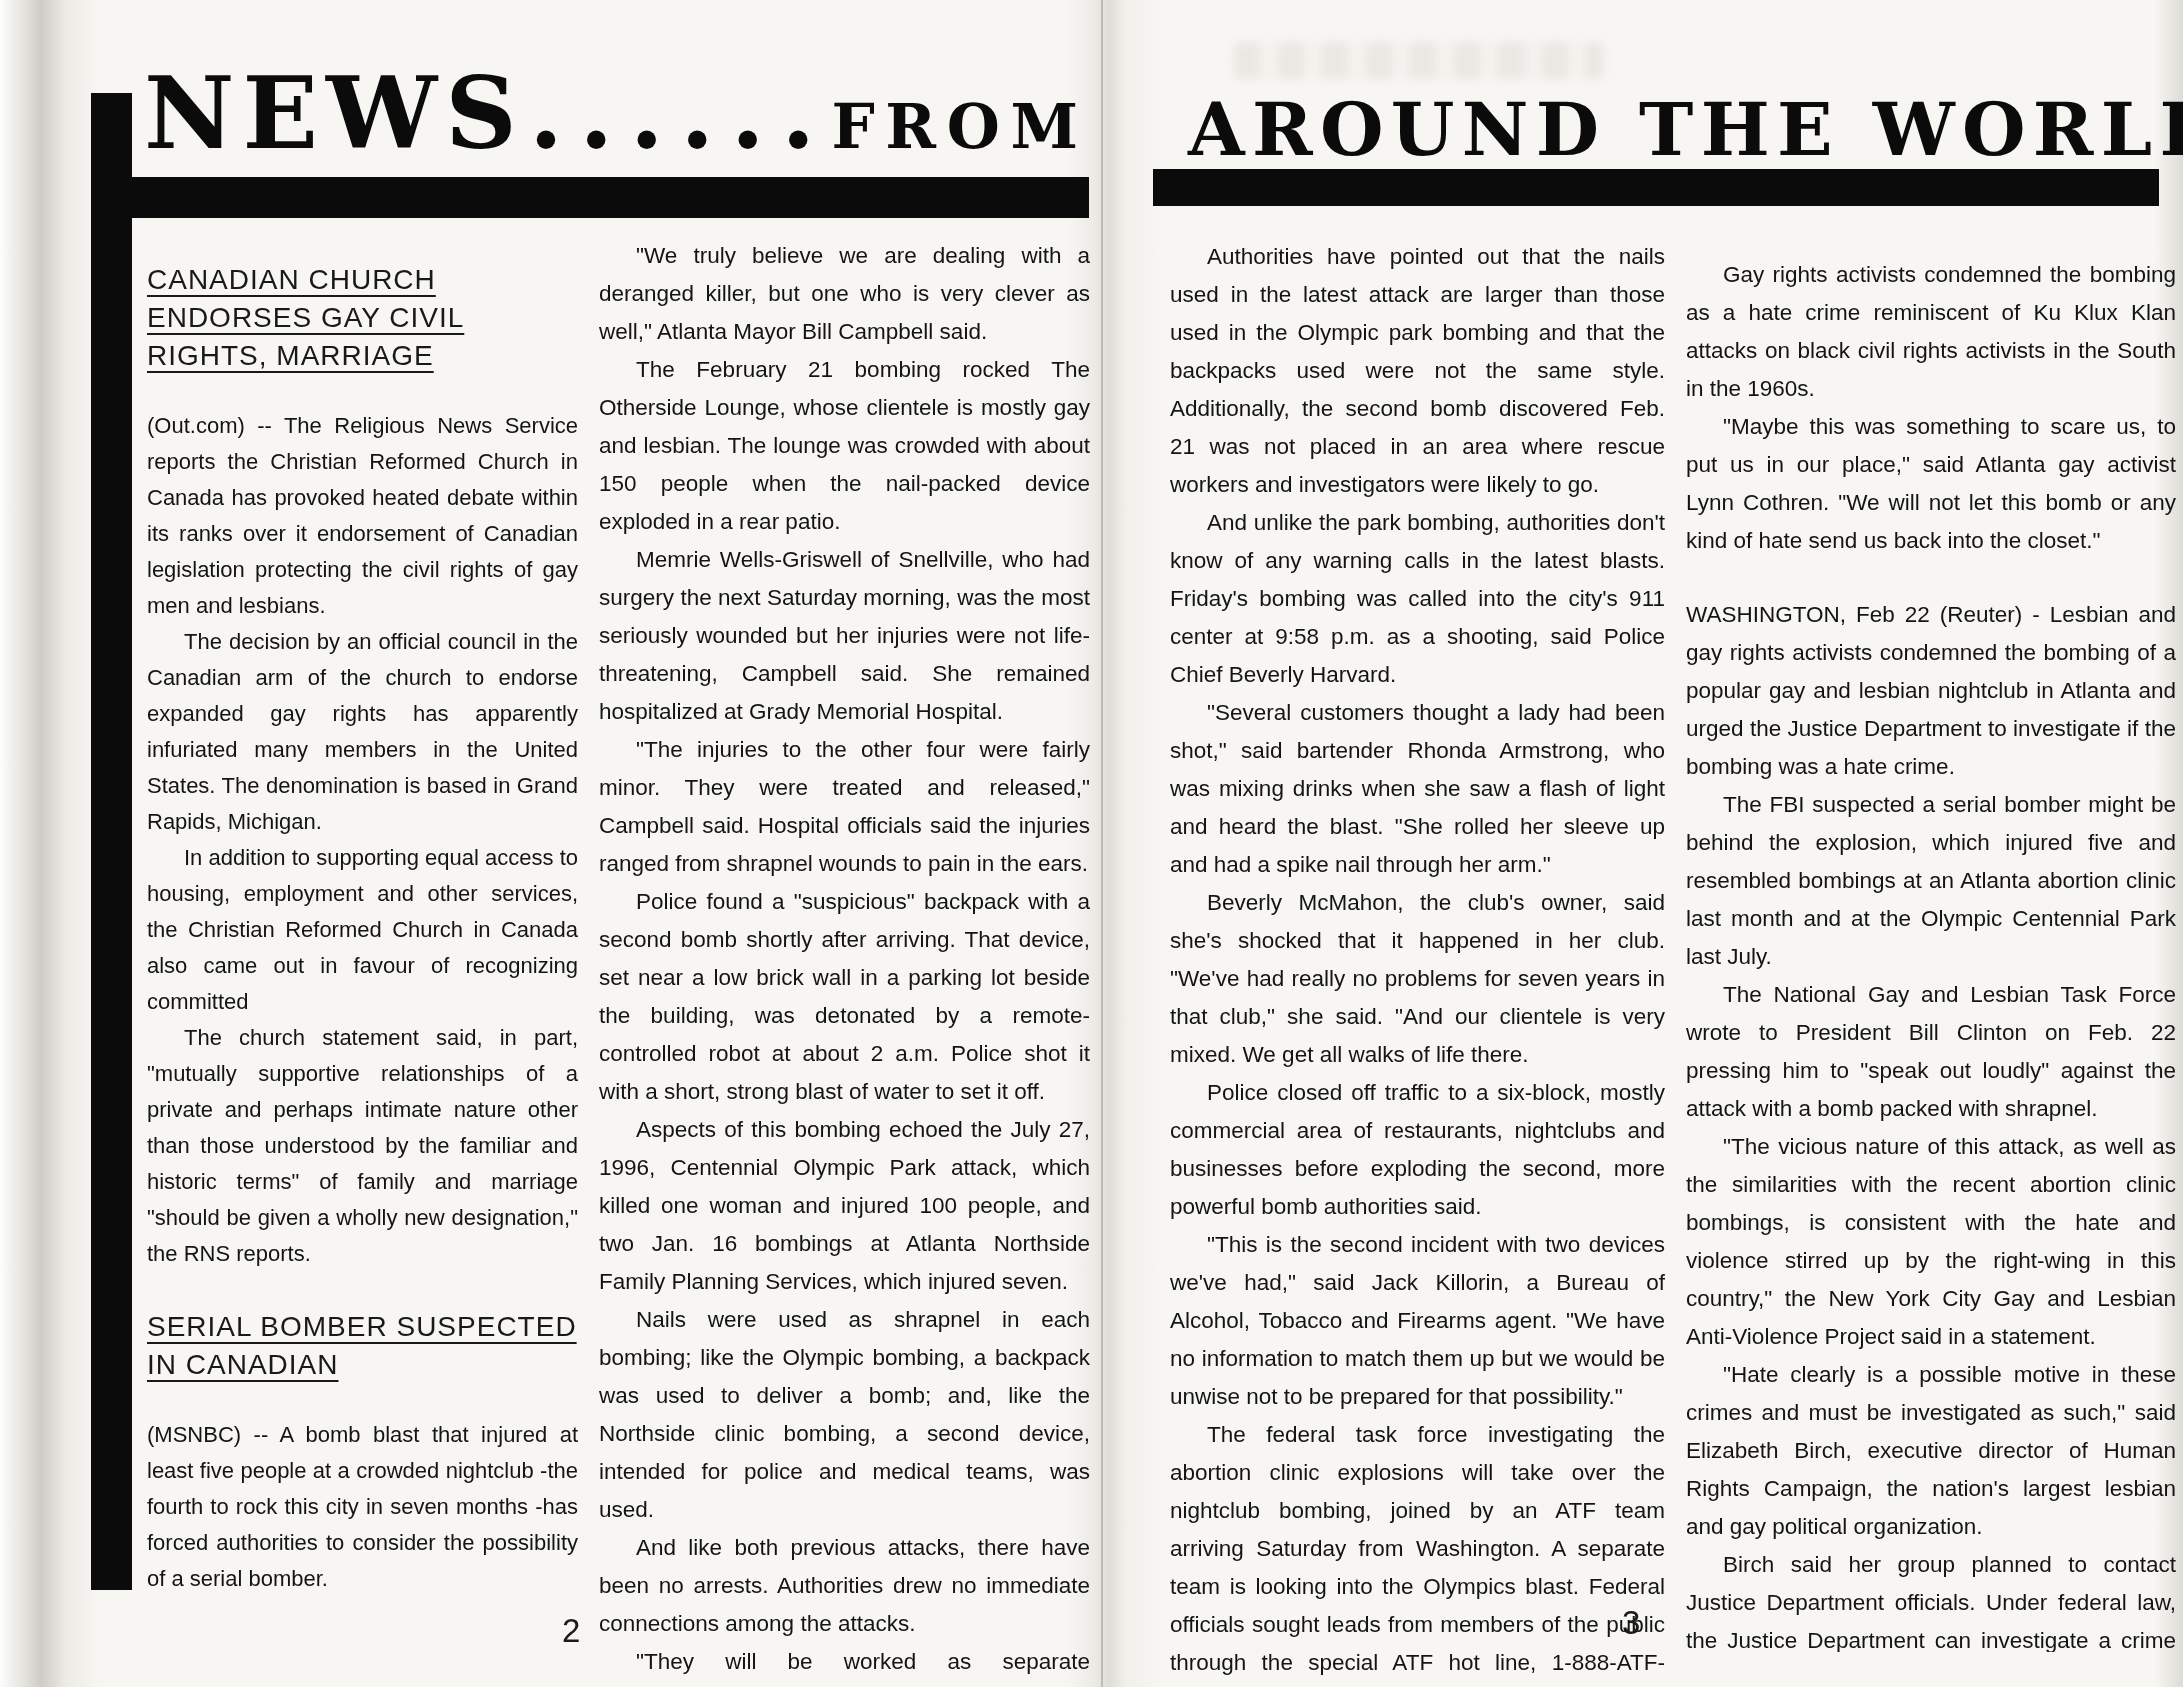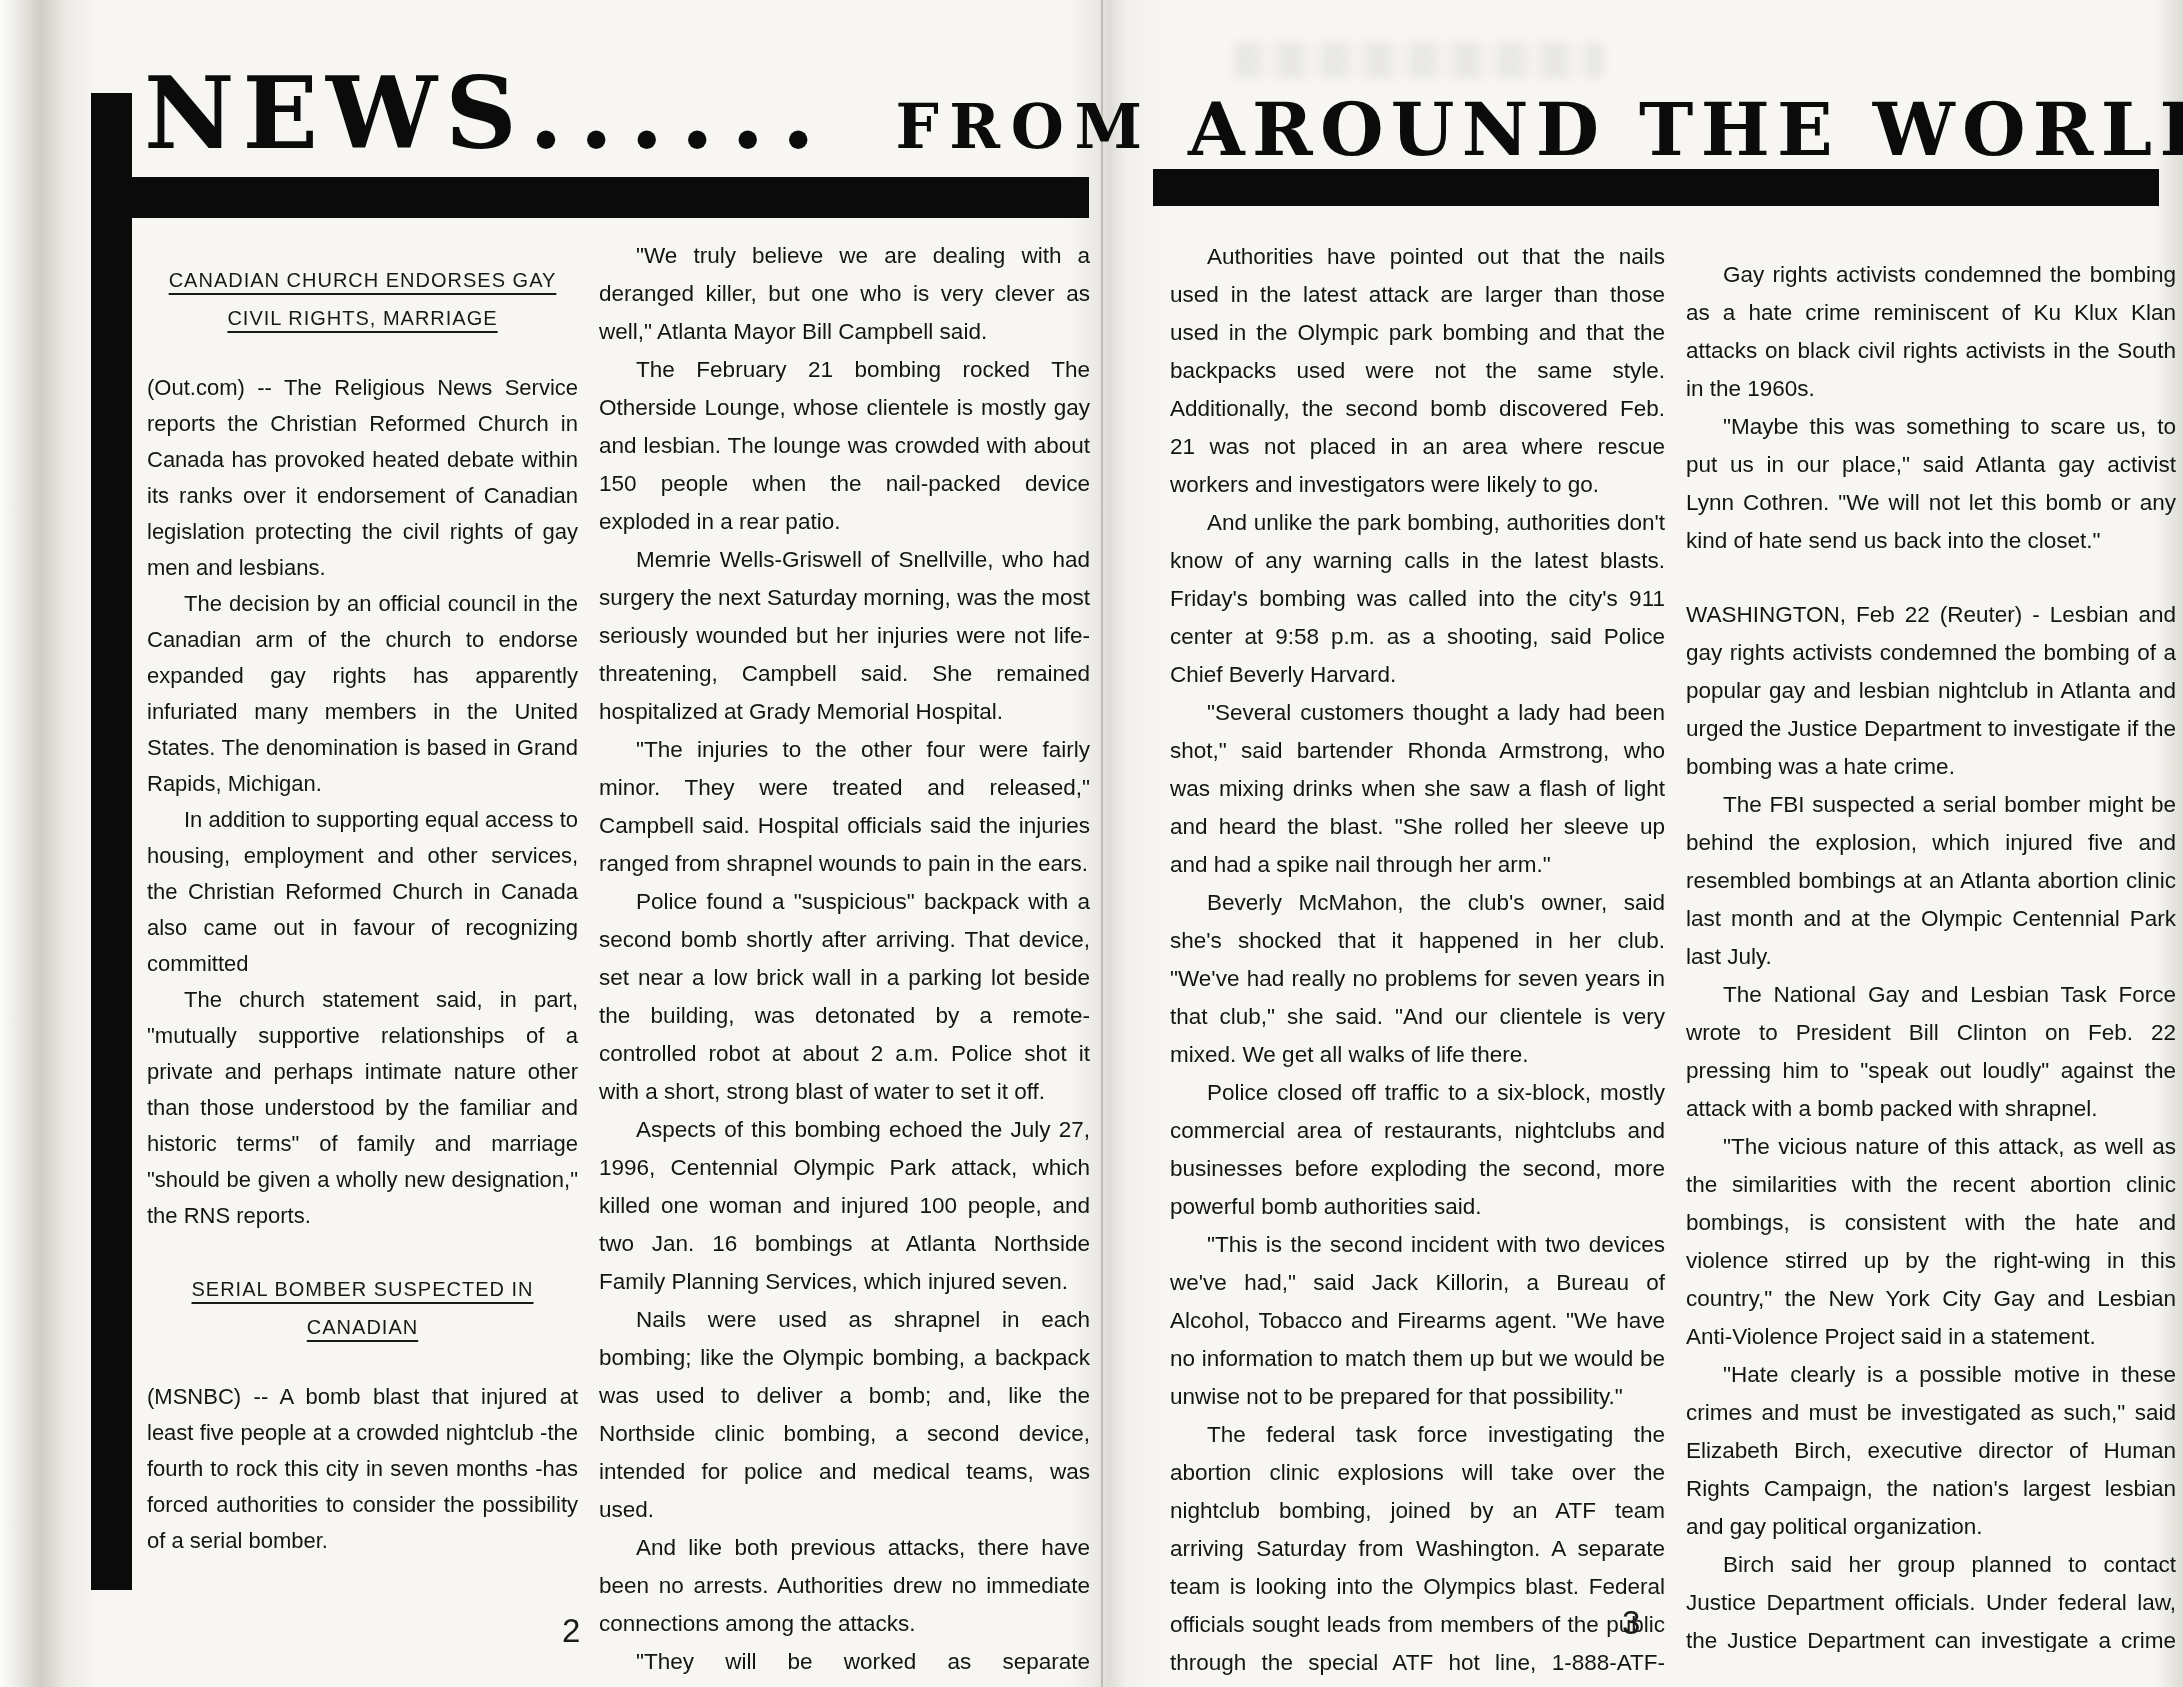--- a/index.html
+++ b/index.html
@@ -35,37 +35,37 @@
   .rule-vertical{left:91px;top:93px;width:41px;height:1497px;}
   .rule-left{left:130px;top:177px;width:959px;height:41px;}
   .rule-right{left:1153px;top:169px;width:1006px;height:37px;}
   .masthead-left{
     position:absolute;left:144px;top:64px;display:flex;align-items:baseline;
     font-family:"DejaVu Serif","Liberation Serif",serif;font-weight:bold;color:#0b0b0b;
     line-height:1;white-space:nowrap;
   }
   .masthead-left .word{font-size:99px;letter-spacing:8px;text-align:right;}
   .masthead-left .dots{font-size:99px;letter-spacing:16px;margin-left:4px;}
-  .masthead-left .from{font-size:61px;letter-spacing:10.6px;margin-left:64px;}
+  .masthead-left .from{font-size:61px;letter-spacing:10.6px;}
   .masthead-right{
     position:absolute;left:1188px;top:93px;
     font-family:"DejaVu Serif","Liberation Serif",serif;font-weight:bold;color:#0b0b0b;
     font-size:73px;line-height:1;letter-spacing:7.3px;white-space:nowrap;
   }
   
   .col{position:absolute;text-align:justify;color:#141414;}
   .col p{margin:0;text-indent:37px;}
   .col p.flush{text-indent:0;}
   #col1{left:147px;top:261px;width:431px;font-size:22px;line-height:36px;}
   #col2{left:599px;top:237px;width:491px;font-size:22.5px;line-height:38px;}
   #col3{left:1170px;top:238px;width:495px;font-size:22.5px;line-height:38px;}
   #col4{left:1686px;top:241px;width:490px;height:1396px;overflow:hidden;font-size:22.5px;line-height:38px;margin-top:15px;}
   .article-heading{
-    text-align:center;text-indent:0 !important;
-    font-size:20px;line-height:38px;letter-spacing:1px;color:#191919;
+    text-align:left;text-indent:0 !important;
+    font-size:28px;line-height:38px;letter-spacing:1px;color:#191919;
     text-decoration:underline;text-decoration-thickness:2px;text-underline-offset:6px;
     margin:0 0 33px 0 !important;
   }
   .article-heading.second{margin:36px 0 33px 0 !important;}
   .dateline{margin-top:36px !important;}
   .page-number{
     position:absolute;font-size:33px;color:#1a1a1a;
     font-family:"Liberation Sans",sans-serif;
   }
   .page-number.left{left:562px;top:1612px;}

